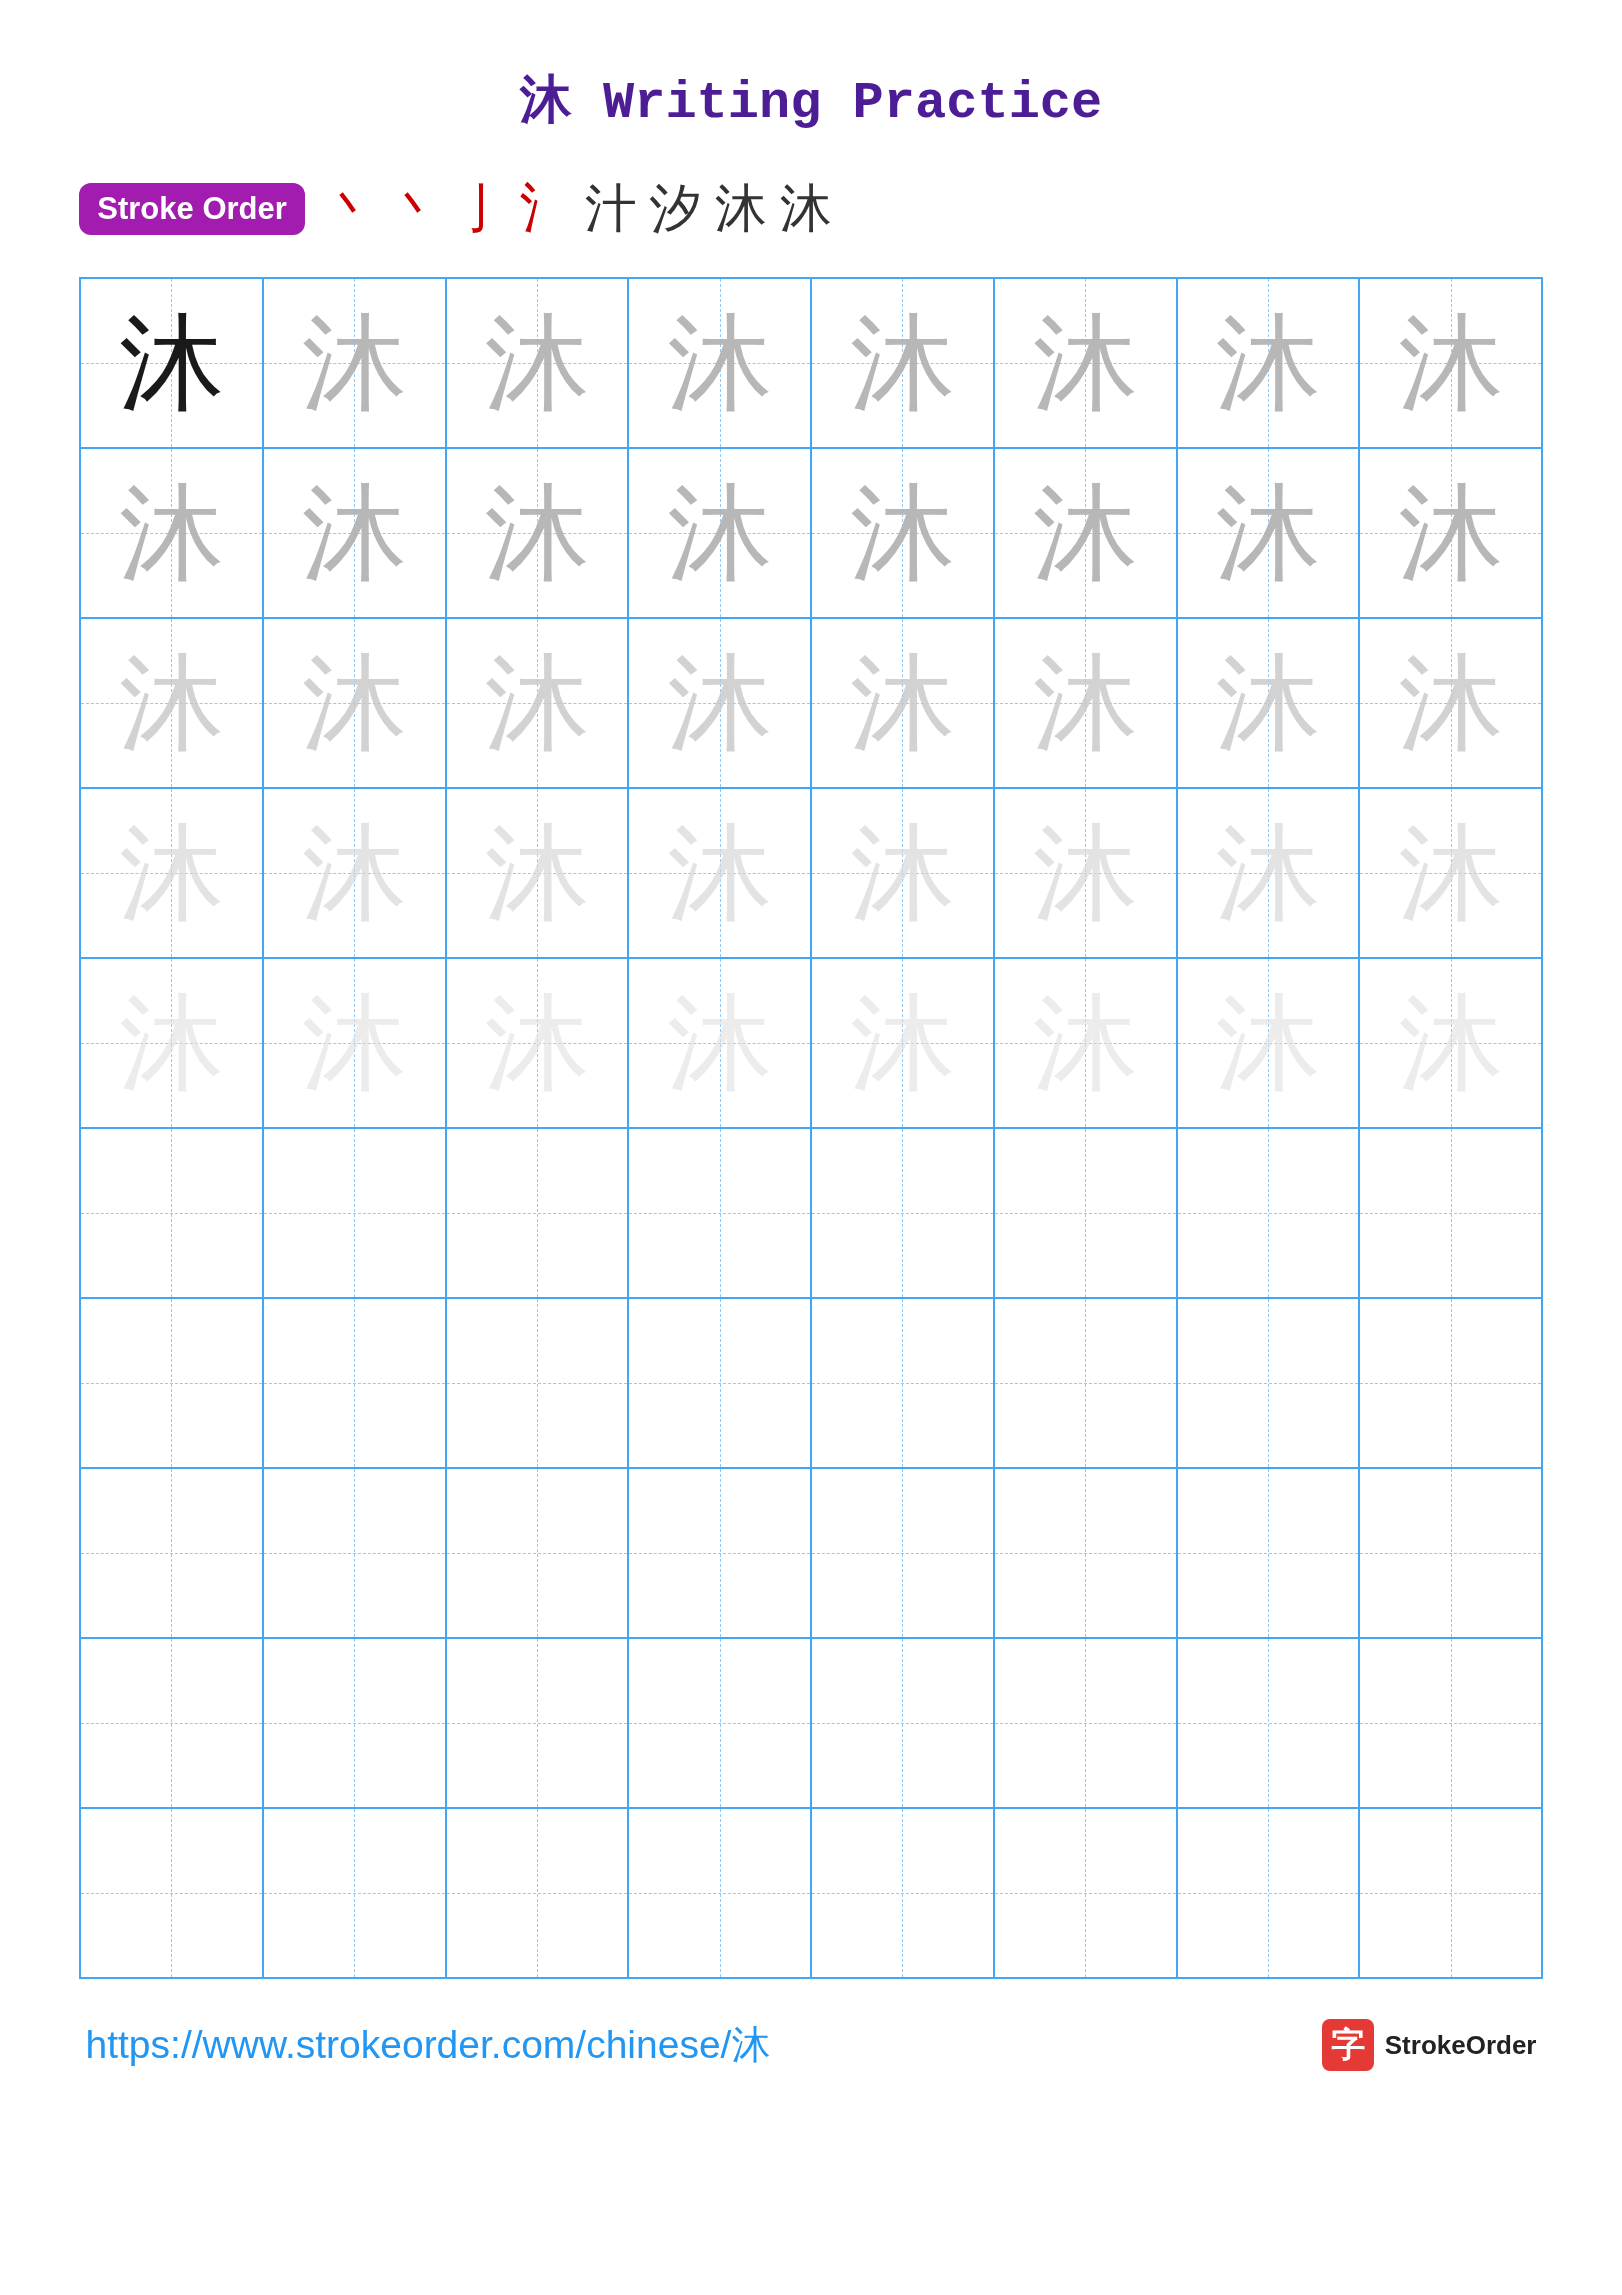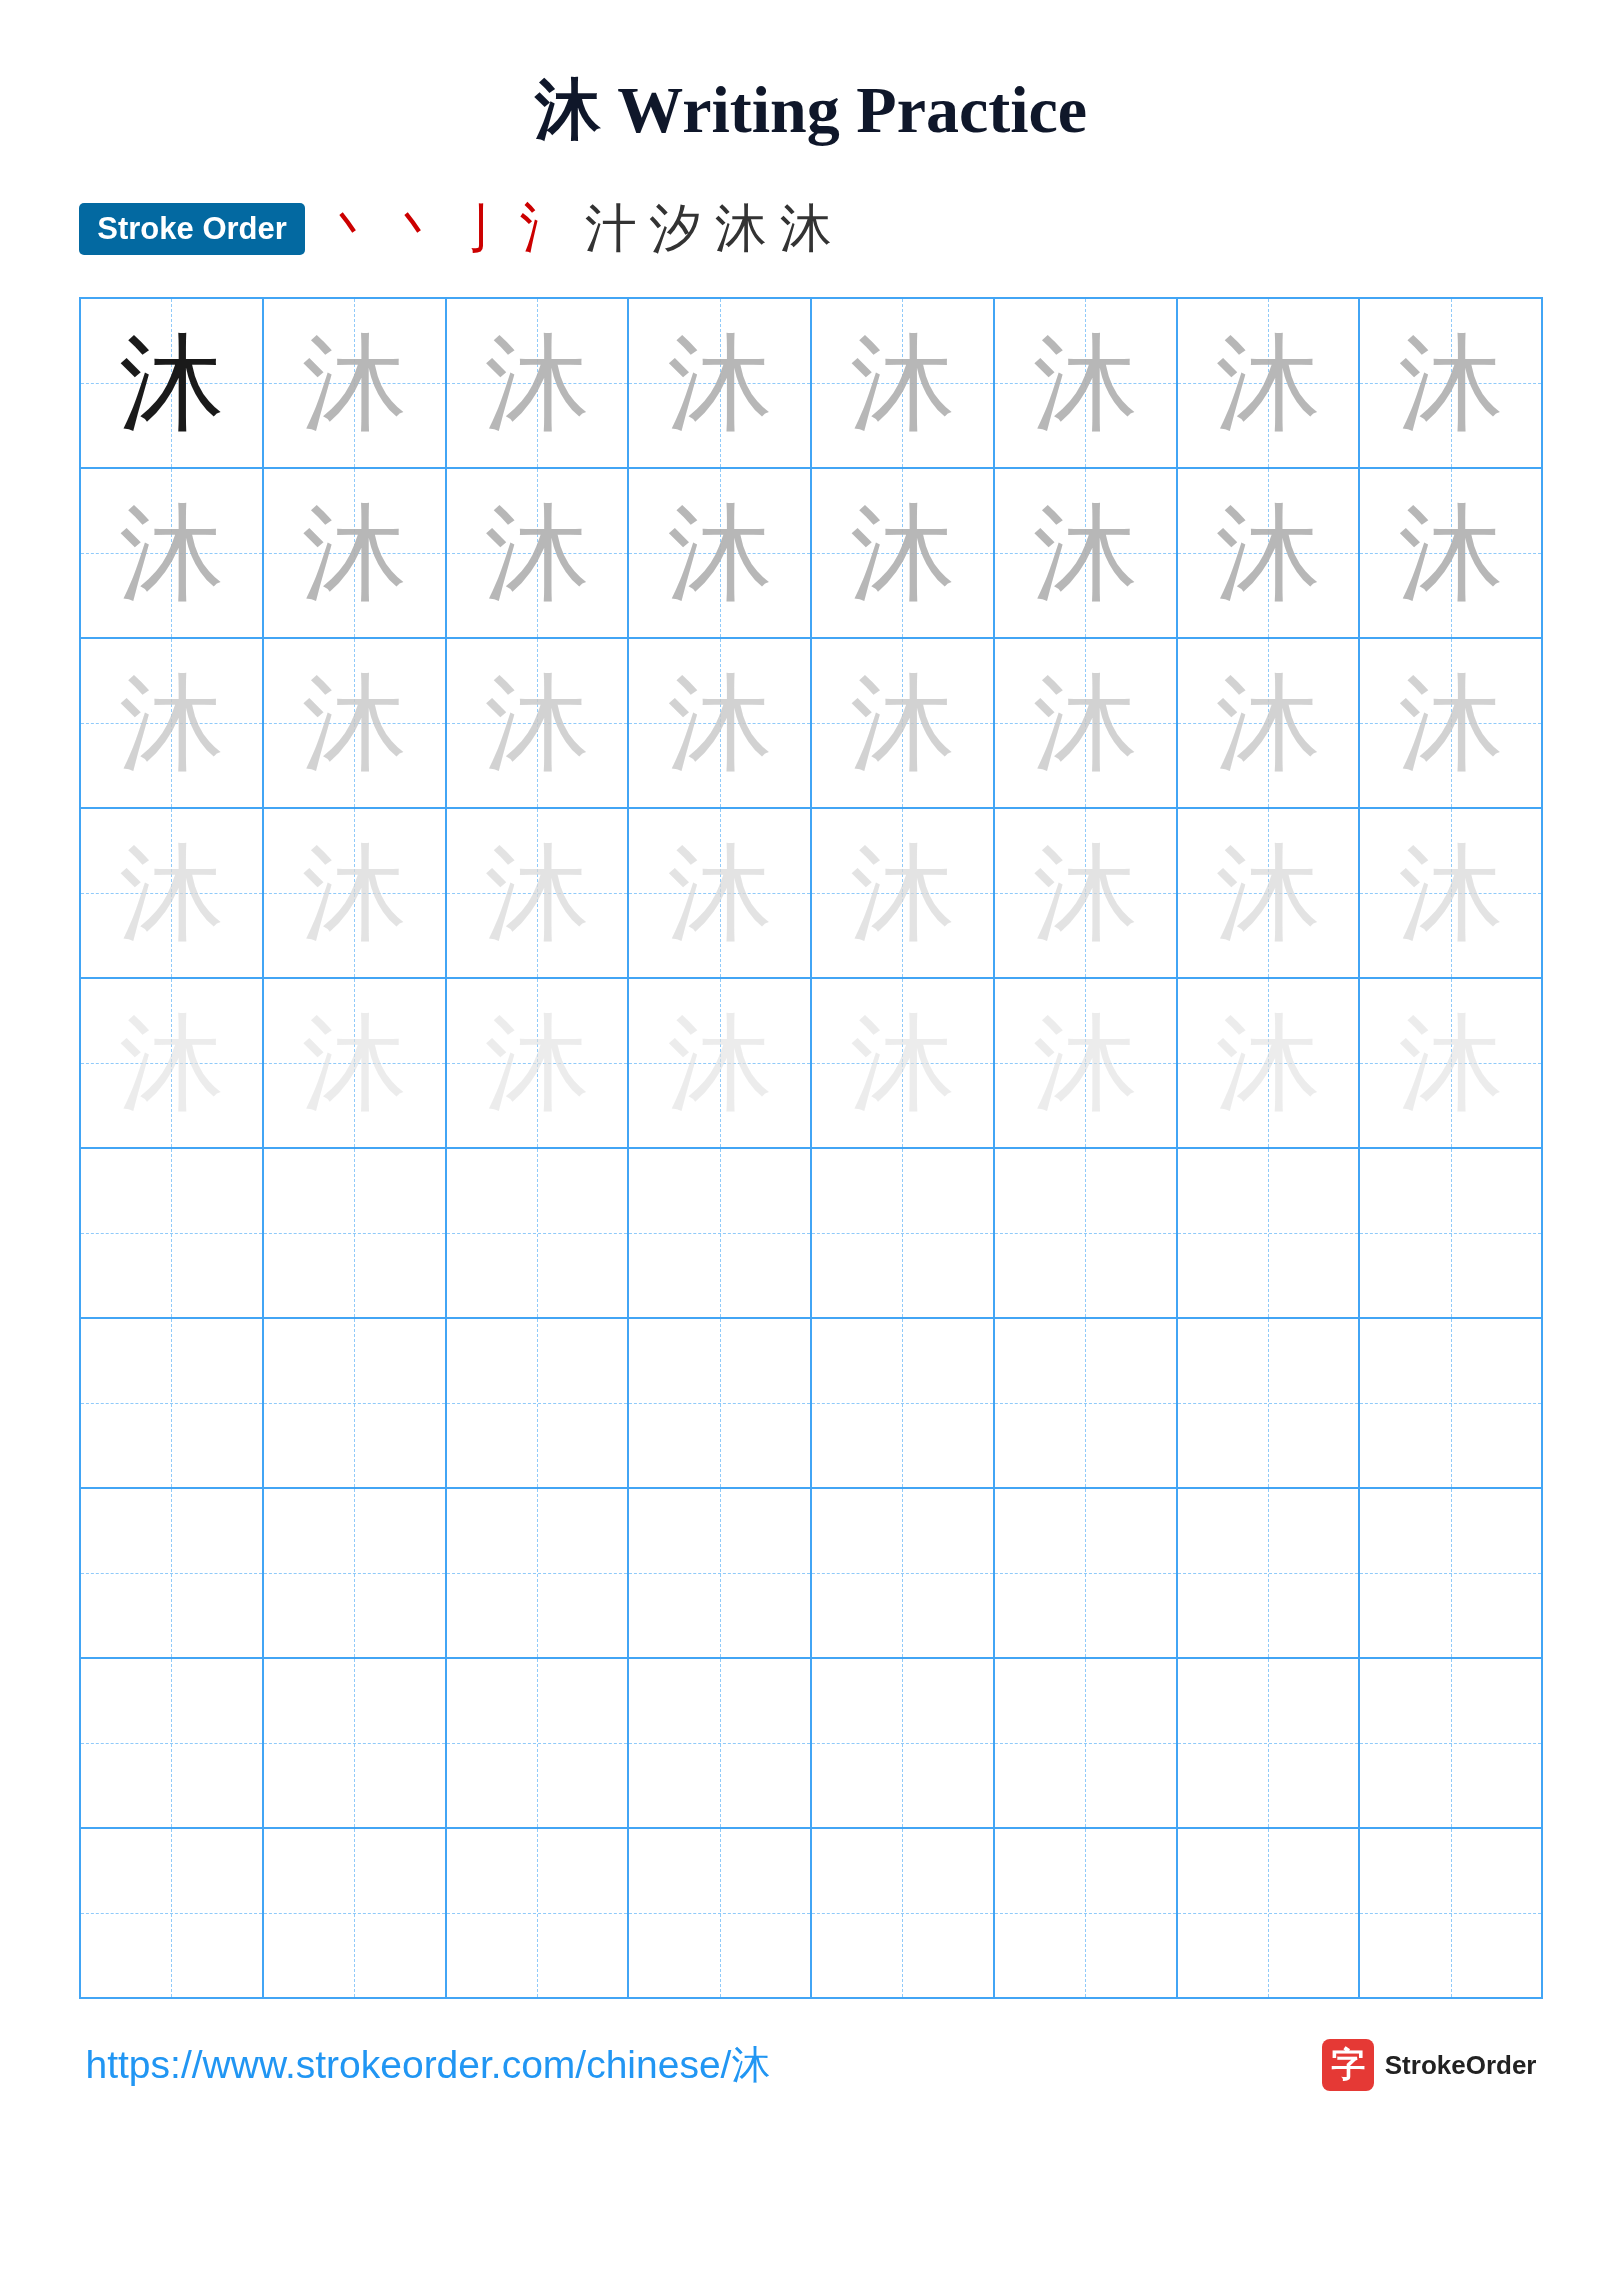--- a/index.html
+++ b/index.html
@@ -13,41 +13,41 @@
       padding: 39px 79px;
     }
 
     #title-section {
       text-align: center;
       margin-bottom: 39px;
       margin-top: 26px;
     }
 
     #page-title {
-      font-size: 66px;
+      font-size: 52px;
       font-weight: bold;
-      color: #0f172a;
-      font-family: Liberation Serif, serif;
+      color: #4c1d95;
+      font-family: Liberation Mono, monospace;
     }
 
     #stroke-order-section {
       display: flex;
       align-items: center;
       gap: 19.6px;
       margin-bottom: 33px;
     }
 
     #stroke-order-badge {
-      background: #0369a1;
+      background: #a21caf;
       color: white;
       font-size: 31px;
       font-family: sans-serif;
       font-weight: bold;
       padding: 7.9px 18.3px;
-      border-radius: 5px;
+      border-radius: 12px;
       white-space: nowrap;
     }
 
     #stroke-order-chars {
       font-size: 52px;
       color: #333;
       display: flex;
       gap: 13px;
       align-items: center;
       font-family: serif;

